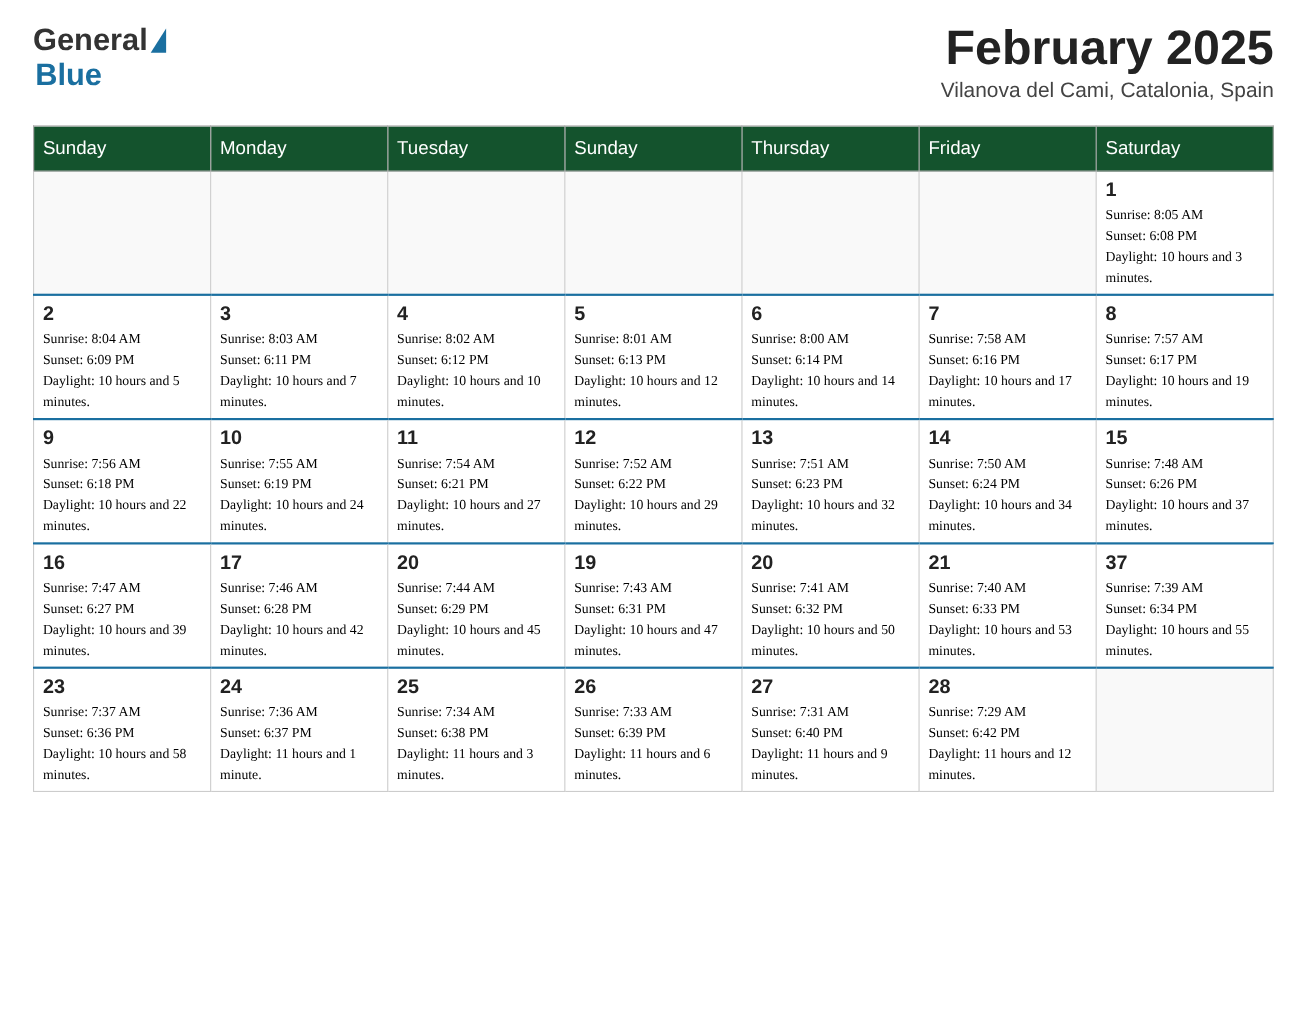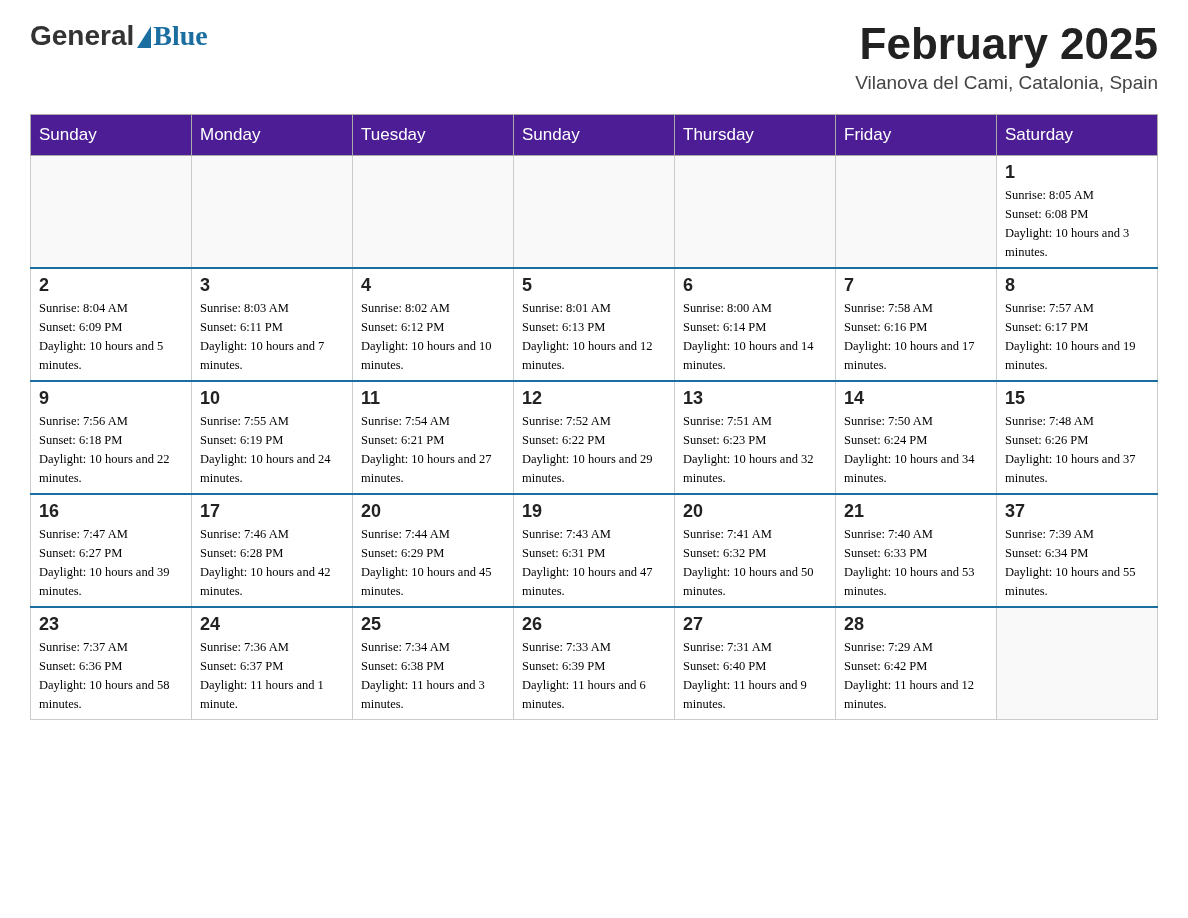--- a/index.html
+++ b/index.html
@@ -12,21 +12,21 @@
       min-height: 918px;
     }
     .header-area {
       display: flex;
       justify-content: space-between;
       align-items: flex-start;
       margin-bottom: 20px;
     }
     .logo {
       display: flex;
-      flex-direction: row;
+      flex-direction: column;
       align-items: flex-start;
     }
     .logo-top {
       display: flex;
       align-items: center;
     }
     .logo-general {
       font-size: 28px;
       font-weight: bold;
       color: #333;
@@ -38,21 +38,20 @@
       border-right: 0px solid transparent;
       border-bottom: 22px solid #1a6fa0;
       margin-left: 3px;
       margin-top: 2px;
     }
     .logo-blue {
       font-size: 28px;
       font-weight: bold;
       color: #1a6fa0;
       margin-left: 2px;
-      font-family: Liberation Serif, serif;
     }
     .title-area {
       text-align: right;
     }
     .month-title {
       font-size: 44px;
       font-weight: bold;
       color: #222;
       line-height: 1.1;
     }
@@ -60,21 +59,21 @@
       font-size: 19px;
       color: #444;
       margin-top: 4px;
     }
     .calendar {
       width: 100%;
       border-collapse: collapse;
       border: 1px solid #aaa;
     }
     .calendar th {
-      background-color: #4c1d95;
+      background-color: #14532d;
       color: #fff;
       font-size: 17px;
       font-weight: normal;
       padding: 10px 8px;
       text-align: left;
       border: 1px solid #aaa;
     }
     .calendar td {
       vertical-align: top;
       border: 1px solid #ccc;

